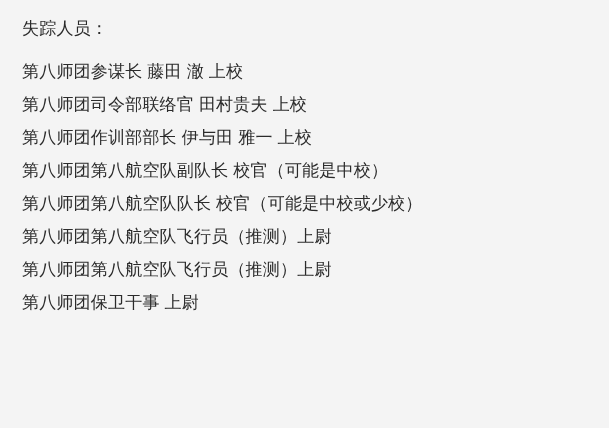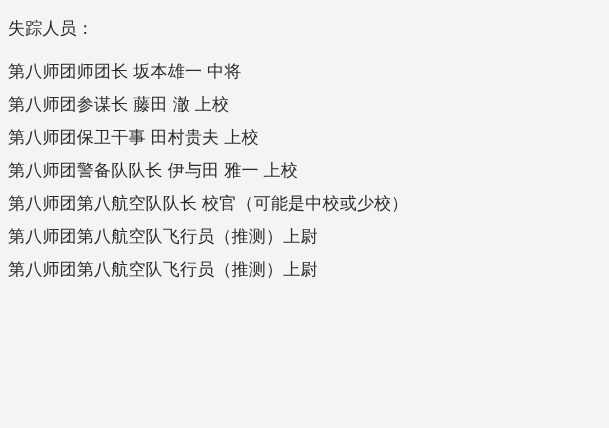--- a/index.html
+++ b/index.html
@@ -11,21 +11,21 @@
     height: 428px;
     background: #f4f4f4;
     font-family: "Liberation Sans", sans-serif;
     color: #262626;
     overflow: hidden;
   }
   .page {
     width: 609px;
     height: 428px;
     box-sizing: border-box;
-    padding: 18px 0 0 8px;
+    padding: 18px 0 0 22px;
     background: #f4f4f4;
   }
   .doc-title {
     font-size: 17px;
     line-height: 22px;
     color: #2b2b2b;
     letter-spacing: 0.2px;
     margin: 0 0 22px 0;
     font-weight: 400;
   }
@@ -43,21 +43,22 @@
     white-space: nowrap;
     font-weight: 400;
   }
 </style>
 </head>
 <body>
 
 <div class="page">
   <div class="doc-title">失踪人员：</div>
   <ul class="entry-list">
-    <li>第八师团师团长 坂本雄一 中将</li>
     <li>第八师团参谋长 藤田 澈 上校</li>
-    <li>第八师团保卫干事 田村贵夫 上校</li>
-    <li>第八师团警备队队长 伊与田 雅一 上校</li>
+    <li>第八师团司令部联络官 田村贵夫 上校</li>
+    <li>第八师团作训部部长 伊与田 雅一 上校</li>
+    <li>第八师团第八航空队副队长 校官（可能是中校）</li>
     <li>第八师团第八航空队队长 校官（可能是中校或少校）</li>
     <li>第八师团第八航空队飞行员（推测）上尉</li>
     <li>第八师团第八航空队飞行员（推测）上尉</li>
+    <li>第八师团保卫干事 上尉</li>
   </ul>
 </div>
 
 </body></html>

